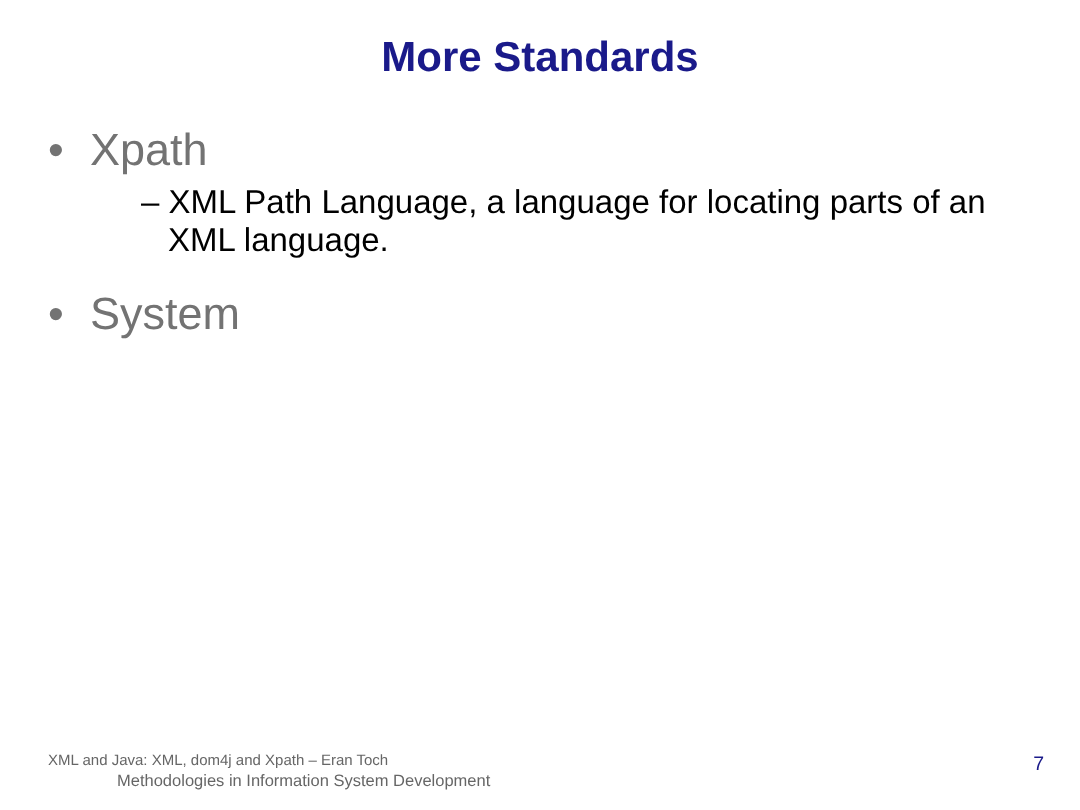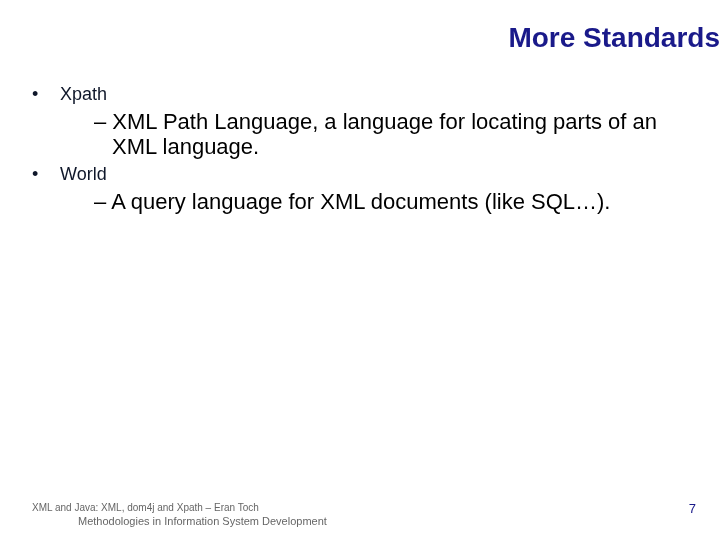--- a/index.html
+++ b/index.html
@@ -5,36 +5,36 @@
   * { margin: 0; padding: 0; box-sizing: border-box; }
   body {
     width: 720px;
     height: 540px;
     font-family: Arial, Helvetica, sans-serif;
     background: #ffffff;
     position: relative;
     overflow: hidden;
   }
   .title {
-    text-align: right;
+    text-align: center;
     color: #1a1a8a;
     font-size: 28px;
     font-weight: bold;
     margin-top: 22px;
     margin-bottom: 30px;
   }
   .content {
     padding-left: 32px;
     padding-right: 24px;
   }
   .l1 {
-    color: #0f172a;
-    font-size: 18px;
+    color: #737373;
+    font-size: 30px;
     margin-bottom: 4px;
-    margin-top: 4px;
+    margin-top: 20px;
   }
   .l1-bullet {
     display: inline-block;
     width: 28px;
   }
   .l2 {
     color: #000000;
     font-size: 22px;
     margin-left: 62px;
     margin-bottom: 2px;
@@ -63,22 +63,21 @@
 </style>
 </head>
 <body>
 
 <div class="title">More Standards</div>
 
 <div class="content">
   <div class="l1"><span class="l1-bullet">•</span><span>Xpath</span></div>
   <div class="l2">– <span>XML Path Language, a language for locating parts of an XML language.</span></div>
 
-  <div class="l1"><span class="l1-bullet">•</span><span>World</span></div>
-  <div class="l2">– <span>A query language for XML documents (like SQL…).</span></div>
+  <div class="l1"><span class="l1-bullet">•</span><span>System</span></div>
 
 
 </div>
 
 <div class="footer">
   <div class="footer-line1">XML and Java: XML, dom4j and Xpath – Eran Toch</div>
   <div class="footer-line2">Methodologies in Information System Development</div>
   <div class="page-num">7</div>
 </div>
 

